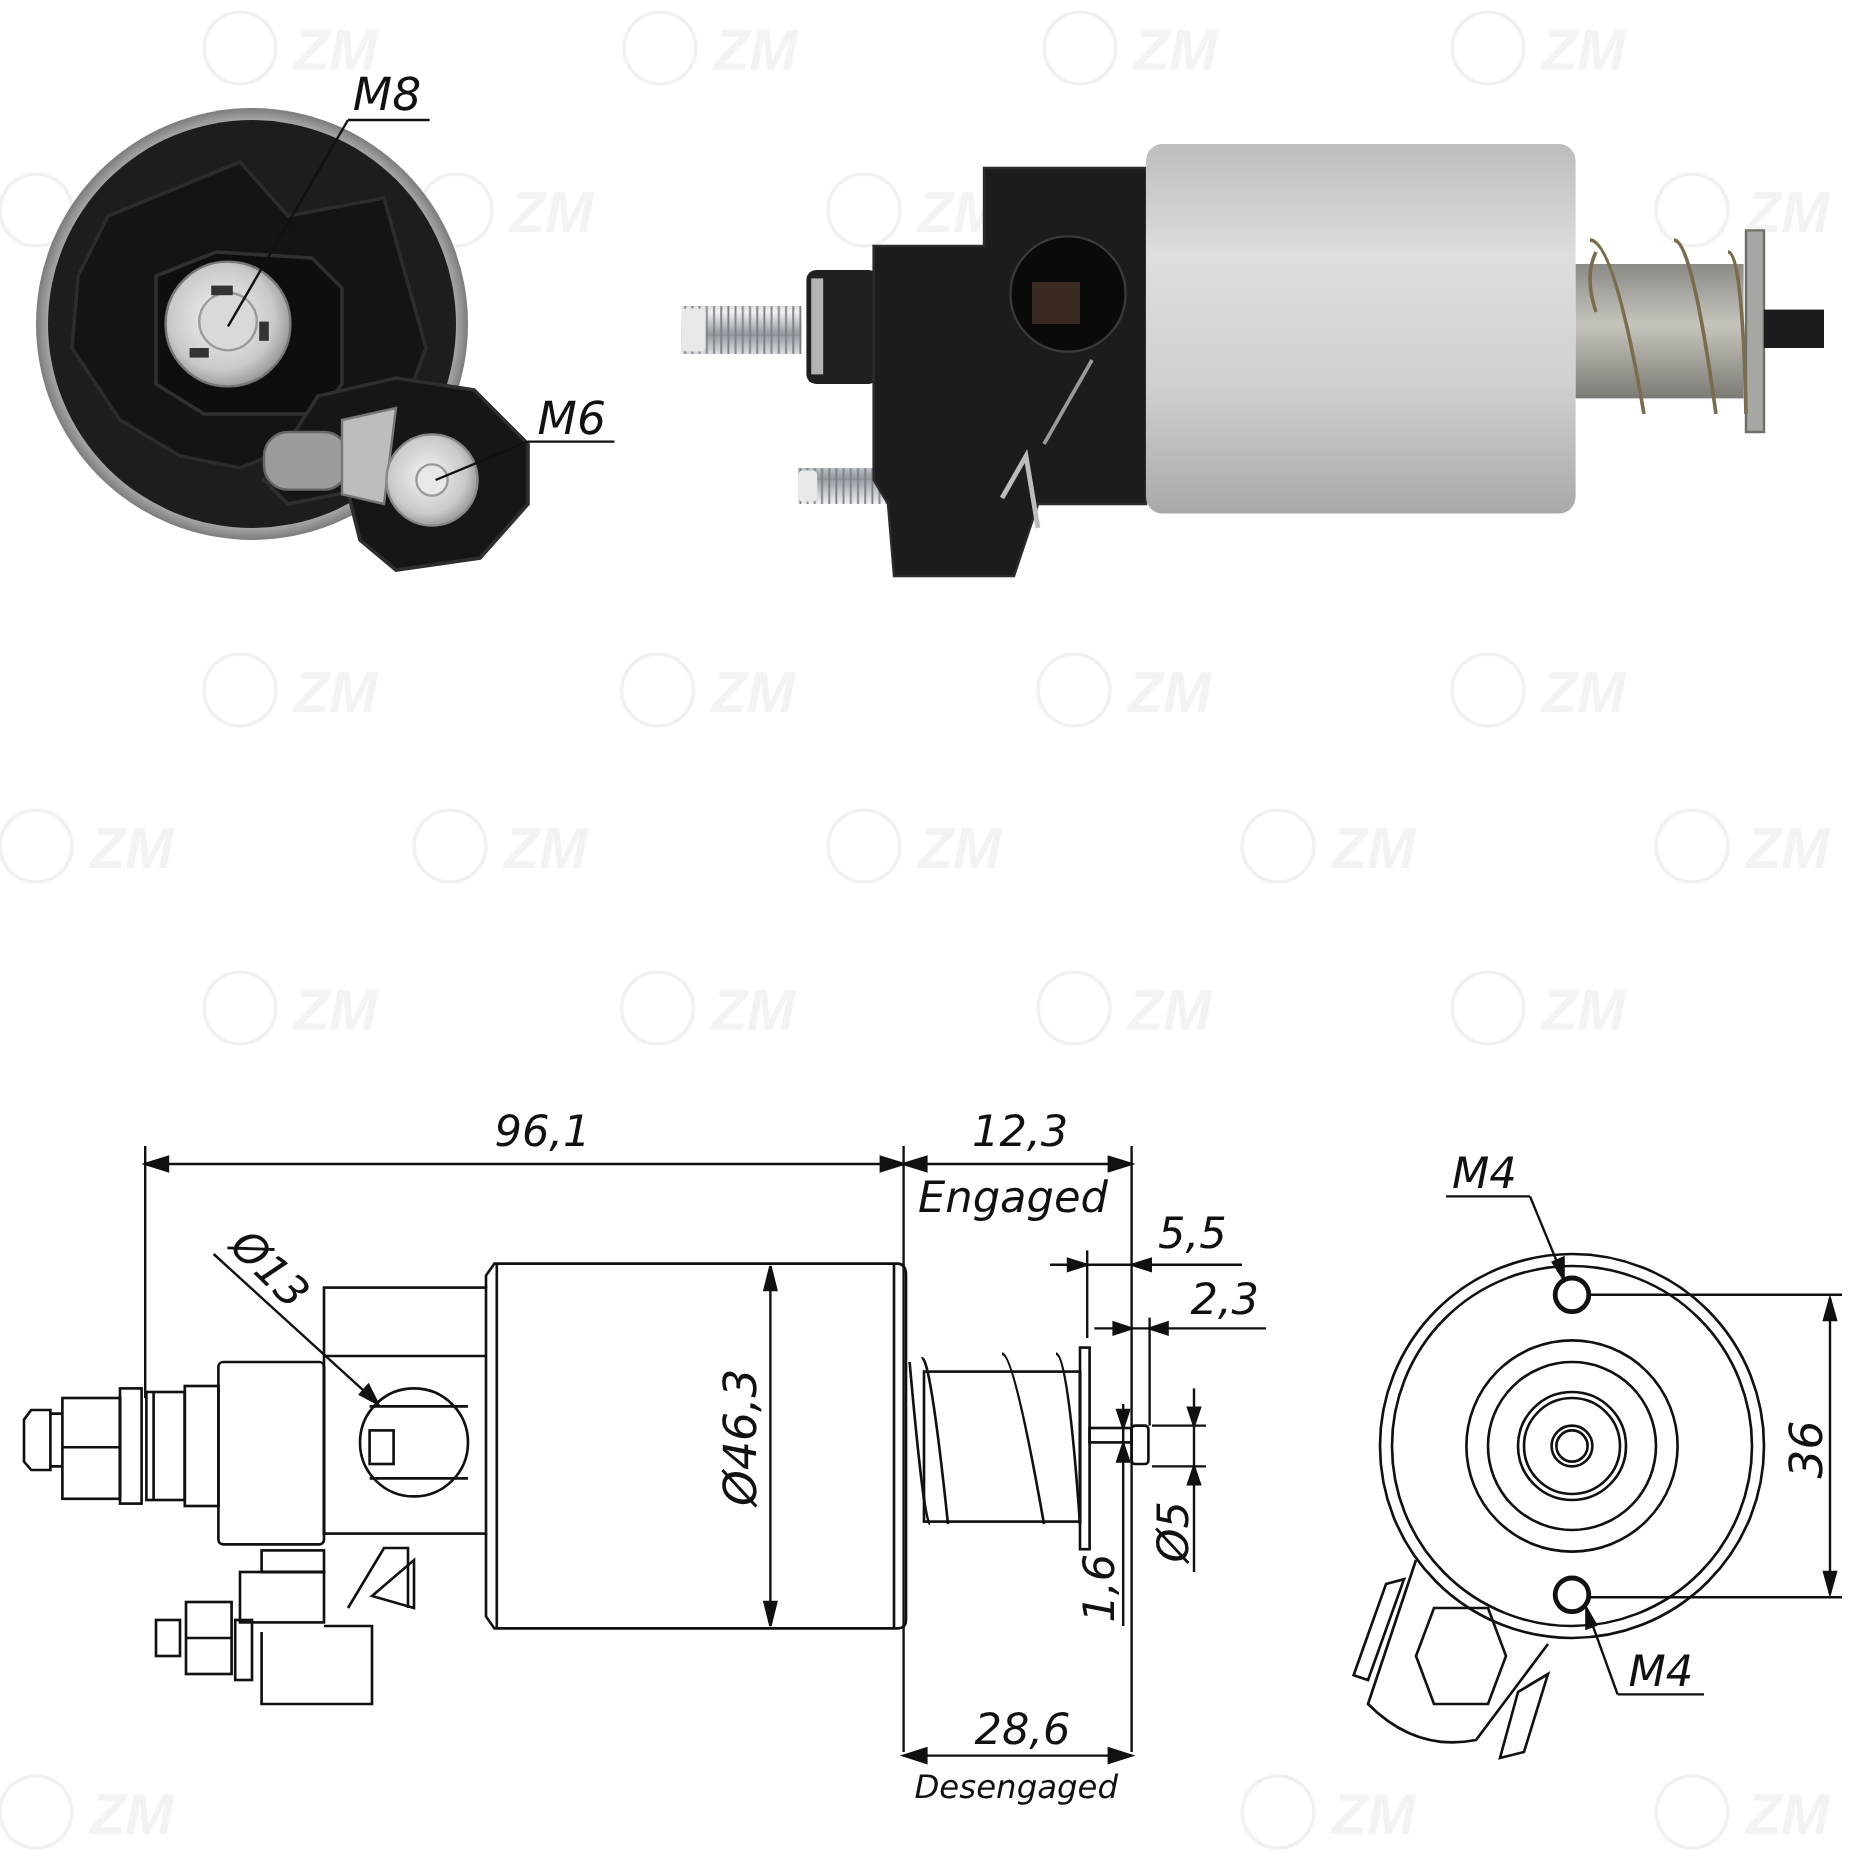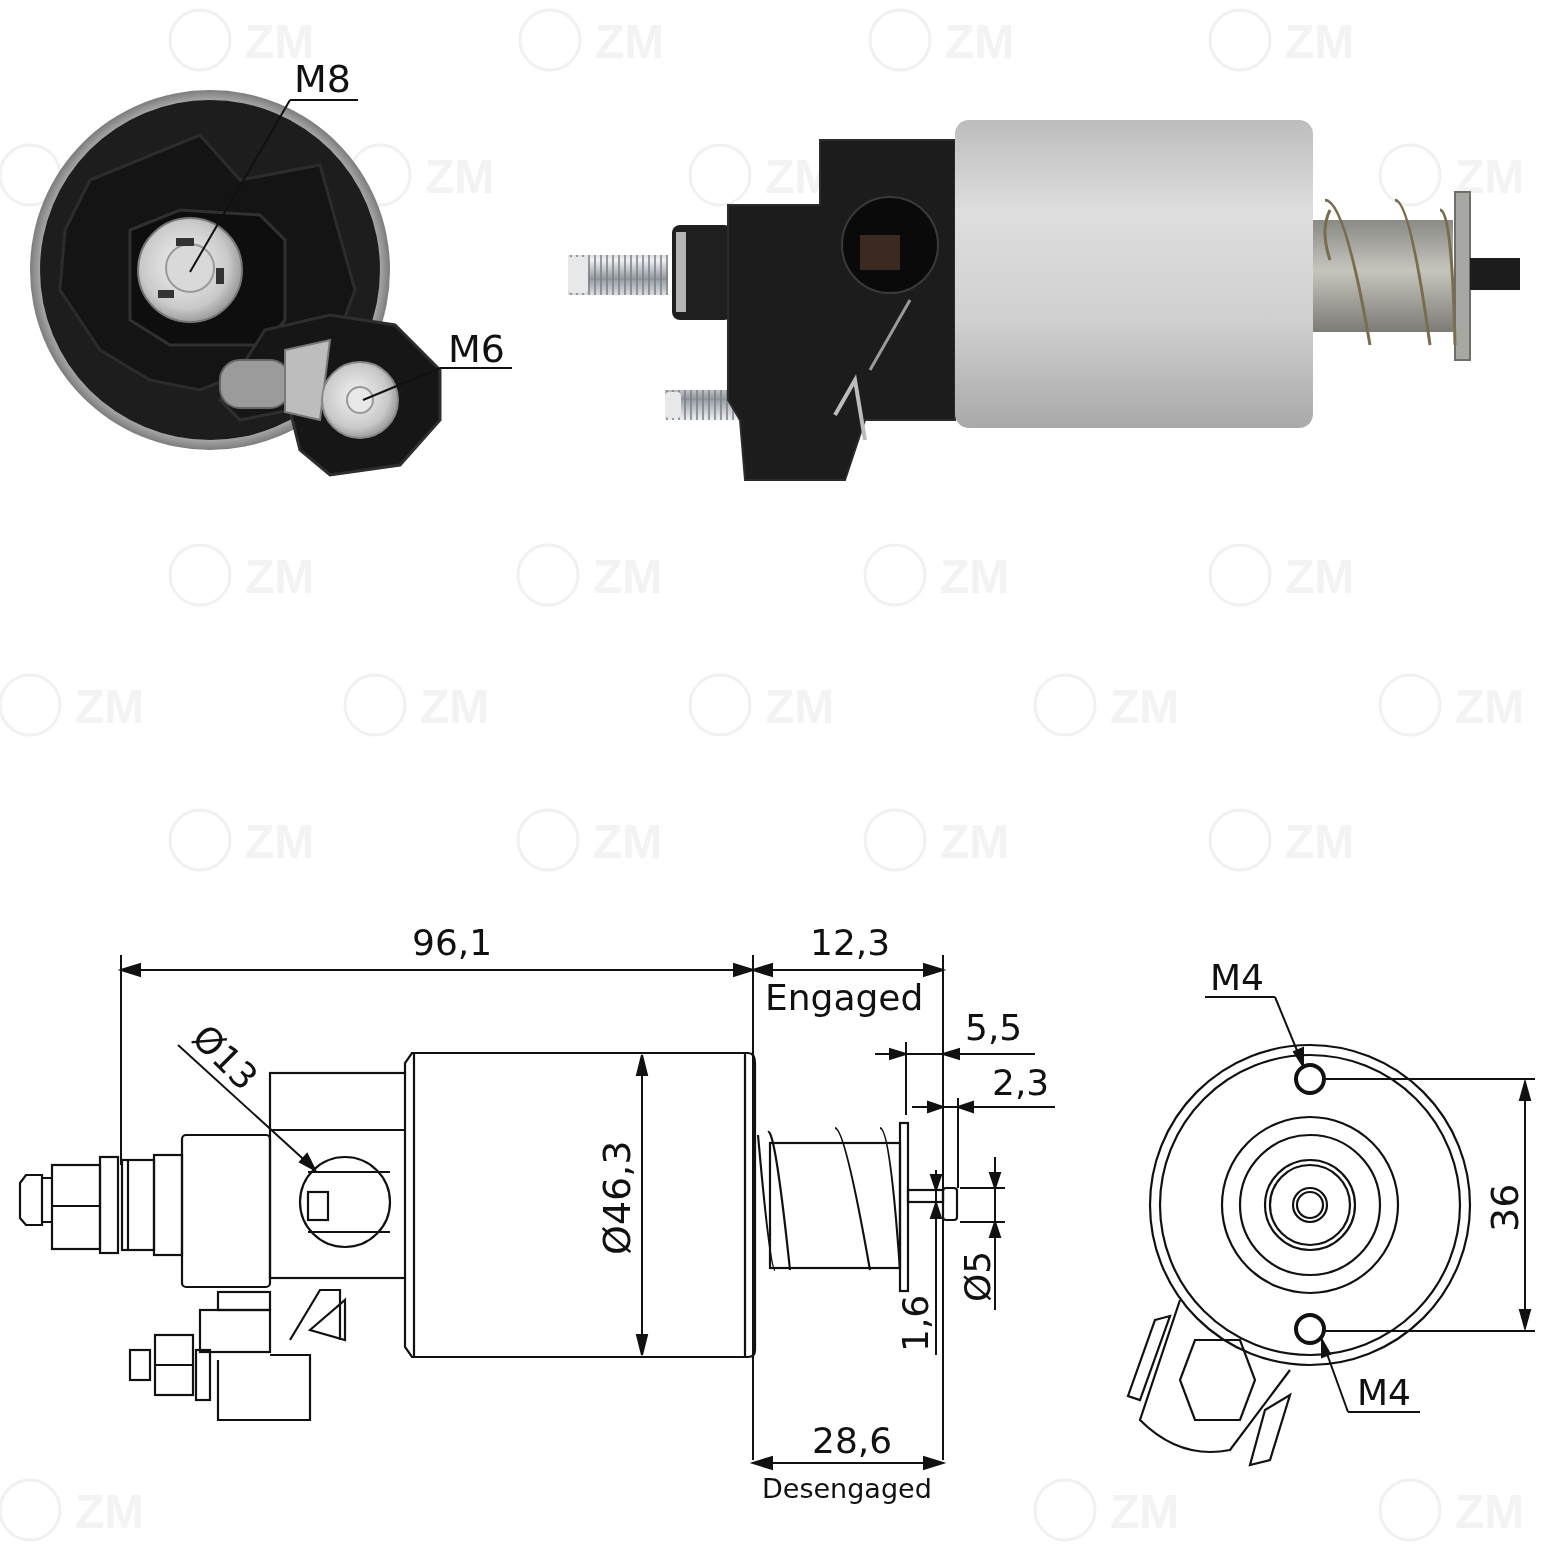--- a/index.html
+++ b/index.html
@@ -1,18 +1,18 @@
 <!DOCTYPE html>
 <html><head>
 <meta charset="utf-8">
 <style>
   html, body { margin: 0; padding: 0; background: #ffffff; }
   body { width: 1550px; height: 1550px; position: relative; overflow: hidden;
          font-family: "Liberation Sans", "DejaVu Sans", sans-serif; }
-  .stage { position: absolute; left: 0; top: 0; width: 1540px; height: 1550px; }
+  .stage { position: absolute; left: 0; top: 0; width: 1540px; height: 1550px; font-style: italic; }
   svg { position: absolute; left: 0; top: 0; }
   .dim-text { font-family: "DejaVu Sans", "Liberation Sans", sans-serif; fill: #111; }
   .wm { fill: none; stroke: #f1f1f1; stroke-width: 3; }
   .wm-text { fill: #f3f3f3; font-family: "Liberation Sans", sans-serif; font-weight: bold; }
 </style>
 </head>
 <body>
 
 <div class="stage">
 

